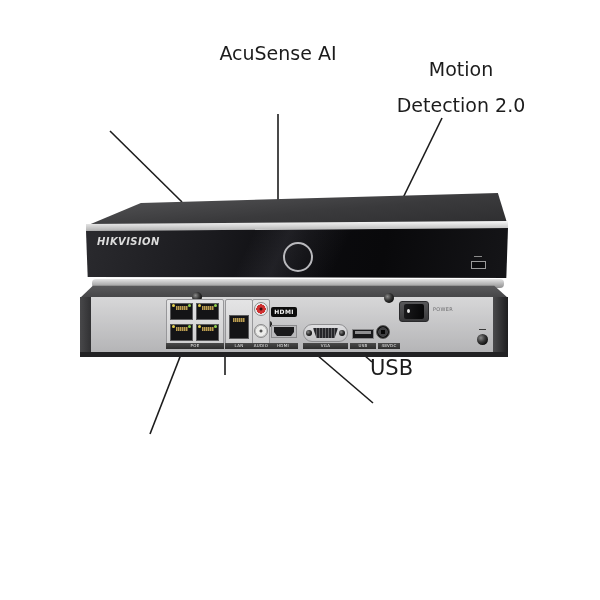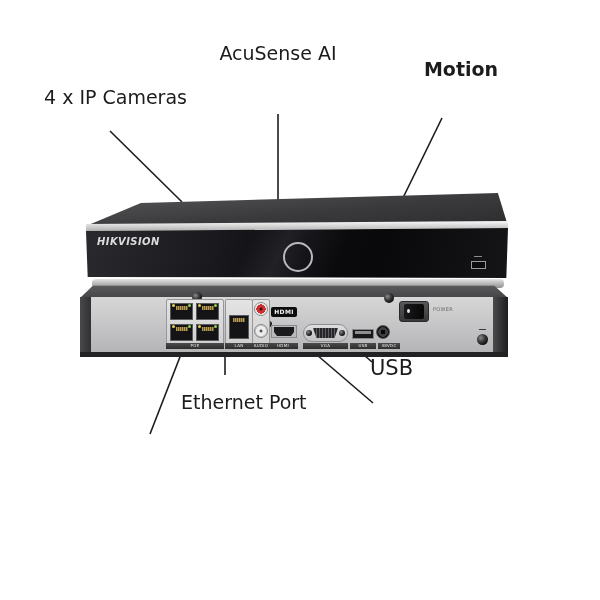--- a/index.html
+++ b/index.html
@@ -6,21 +6,21 @@
   #canvas{
     position:relative;width:600px;height:600px;background:#ffffff;overflow:hidden;
     font-family:"DejaVu Sans",sans-serif;color:#1c1c1c;
   }
   .abs{position:absolute;}
   
   .callout{font-size:19px;line-height:23px;color:#1c1c1c;white-space:nowrap;}
   .an-ipcam{left:44px;top:86px;}
   .an-acusense{left:198px;top:36px;width:160px;text-align:center;}
   .an-acusense span{display:block;line-height:34px;}
-  .an-motion{left:388px;top:51px;width:146px;text-align:center;font-weight:bold;}
+  .an-motion{left:388px;top:51px;width:146px;text-align:center;}
   .an-motion span{display:block;line-height:36px;}
   .an-usb{left:370px;top:357px;font-size:21px;}
   .an-ethernet{left:181px;top:391px;}
   .an-hdmisvga{left:321px;top:404px;}
   .an-poe{left:75px;top:435px;}
   
   #lines{left:0;top:0;pointer-events:none;}
   #lines line{stroke:#1c1c1c;stroke-width:1.6;}
   
   .fd-top{left:86px;top:193px;width:422px;height:33px;
@@ -116,29 +116,28 @@
   <svg id="lines" class="abs" width="600" height="600">
     <line x1="110" y1="131" x2="182" y2="202"></line>
     <line x1="278" y1="114" x2="278" y2="201"></line>
     <line x1="442" y1="118" x2="400" y2="204"></line>
     <line x1="185" y1="344" x2="150" y2="434"></line>
     <line x1="225" y1="351" x2="225" y2="375"></line>
     <line x1="310" y1="349" x2="373" y2="403"></line>
     <line x1="356" y1="348" x2="372" y2="362"></line>
   </svg>
 
-  <div class="abs callout an-ipcam">4 x IP Cameras</div>
   <div class="abs callout an-acusense">
     <span>AcuSense AI</span>
   </div>
   <div class="abs callout an-motion">
     <span>Motion</span>
+    <span>Detection 2.0</span>
   </div>
   <div class="abs callout an-usb">USB</div>
-  <div class="abs callout an-ethernet">Ethernet Port</div>
 
   <div>
     <div class="abs fd-top"></div>
     <div class="abs fd-strip"></div>
     <div class="abs fd-face"></div>
     <div class="abs fd-logo">HIKVISION</div>
     <div class="abs fd-ring"></div>
     <div class="abs fd-usb-mark"></div>
     <div class="abs fd-usb"></div>
     <div class="abs fd-base"></div>

